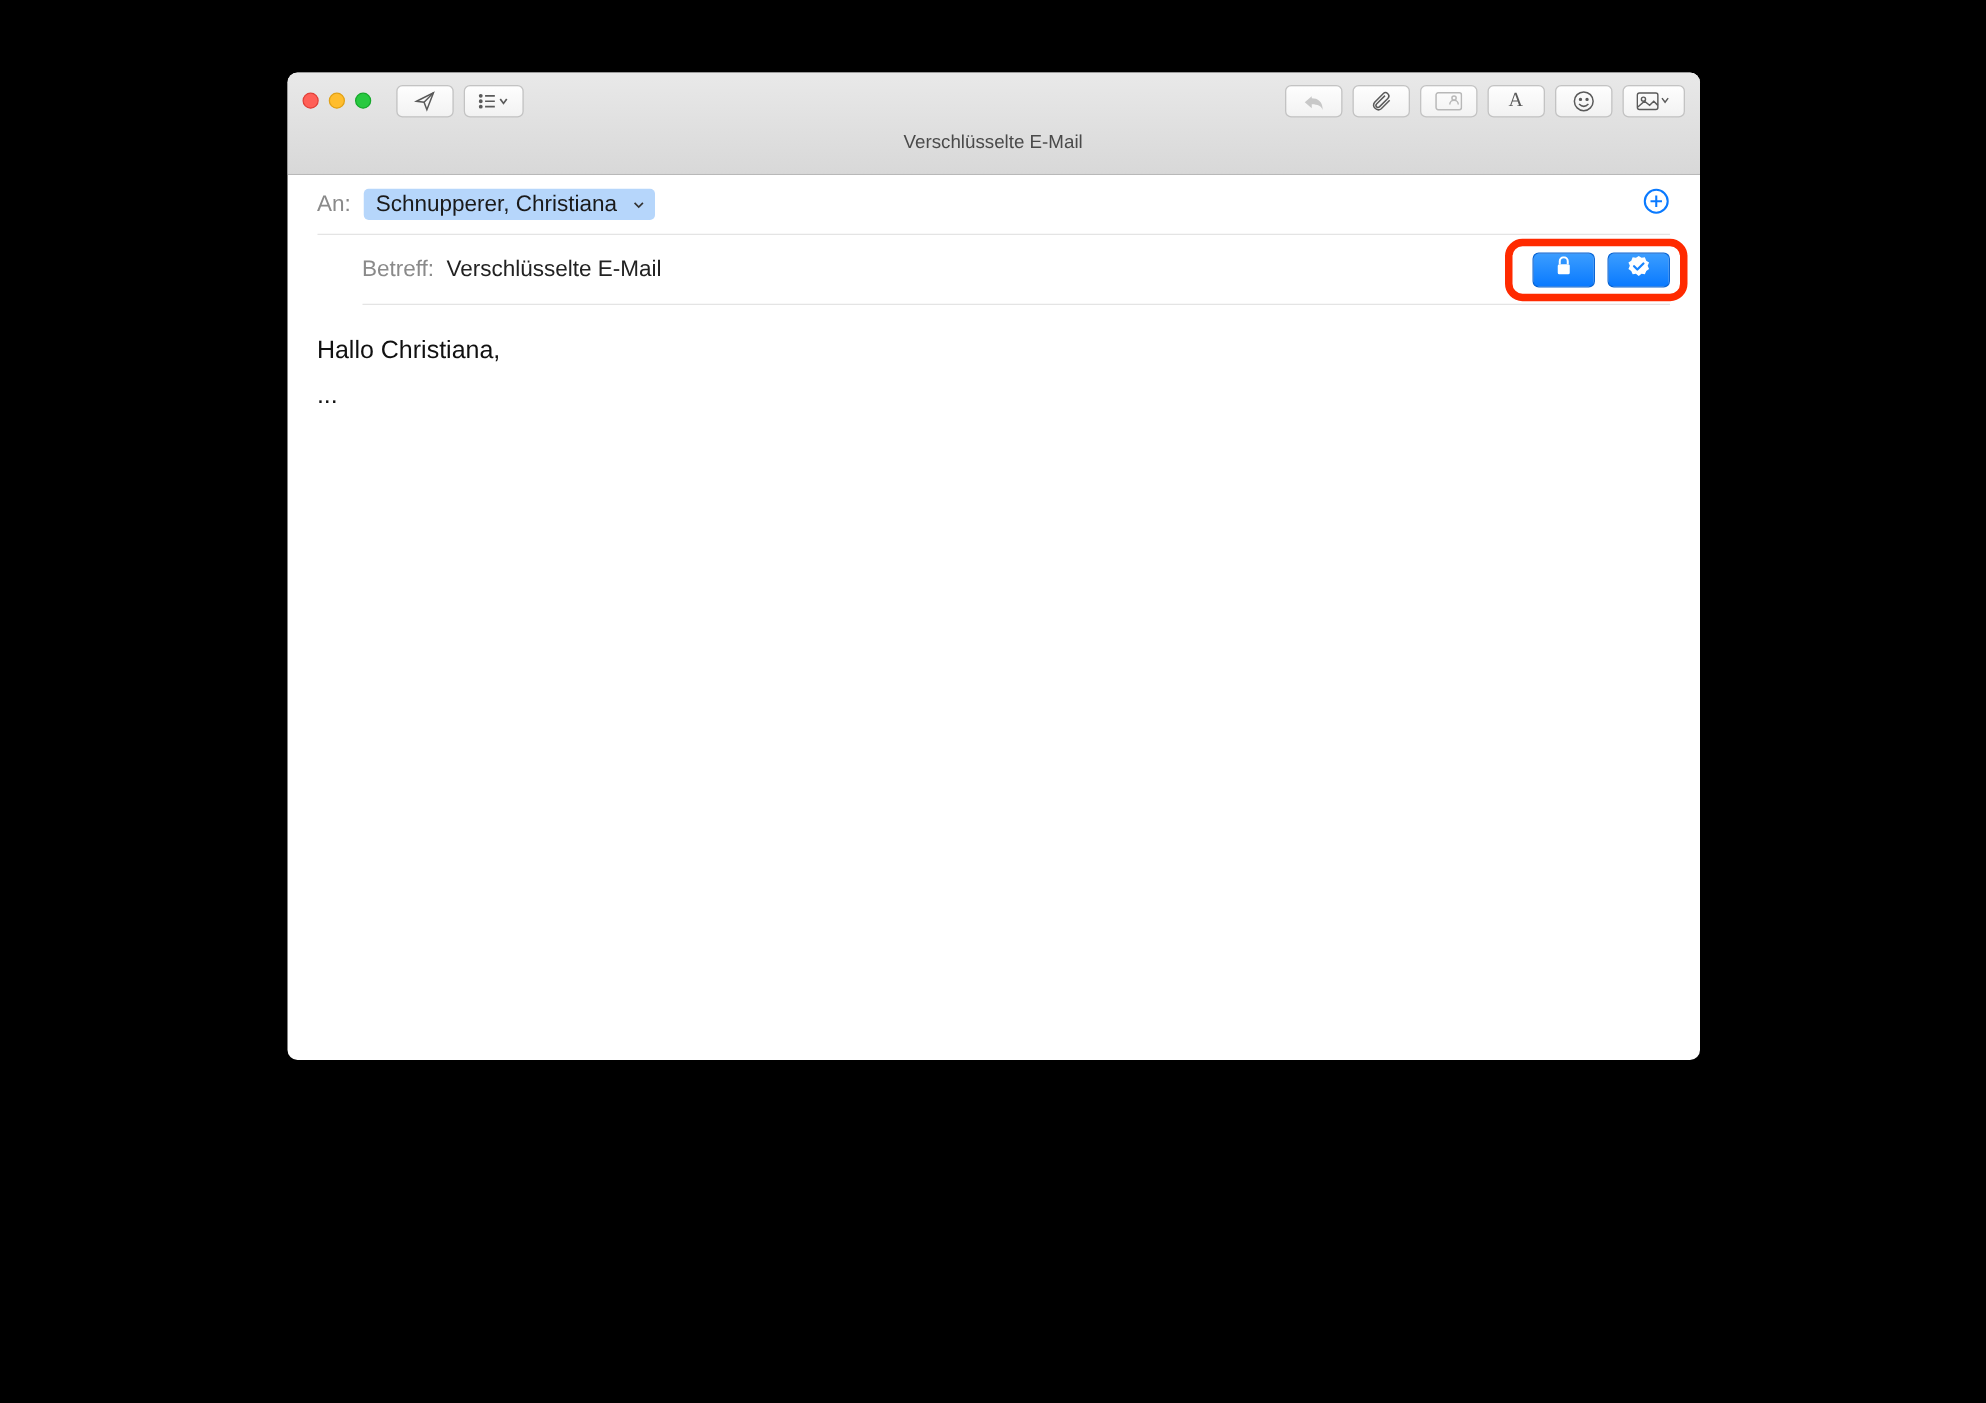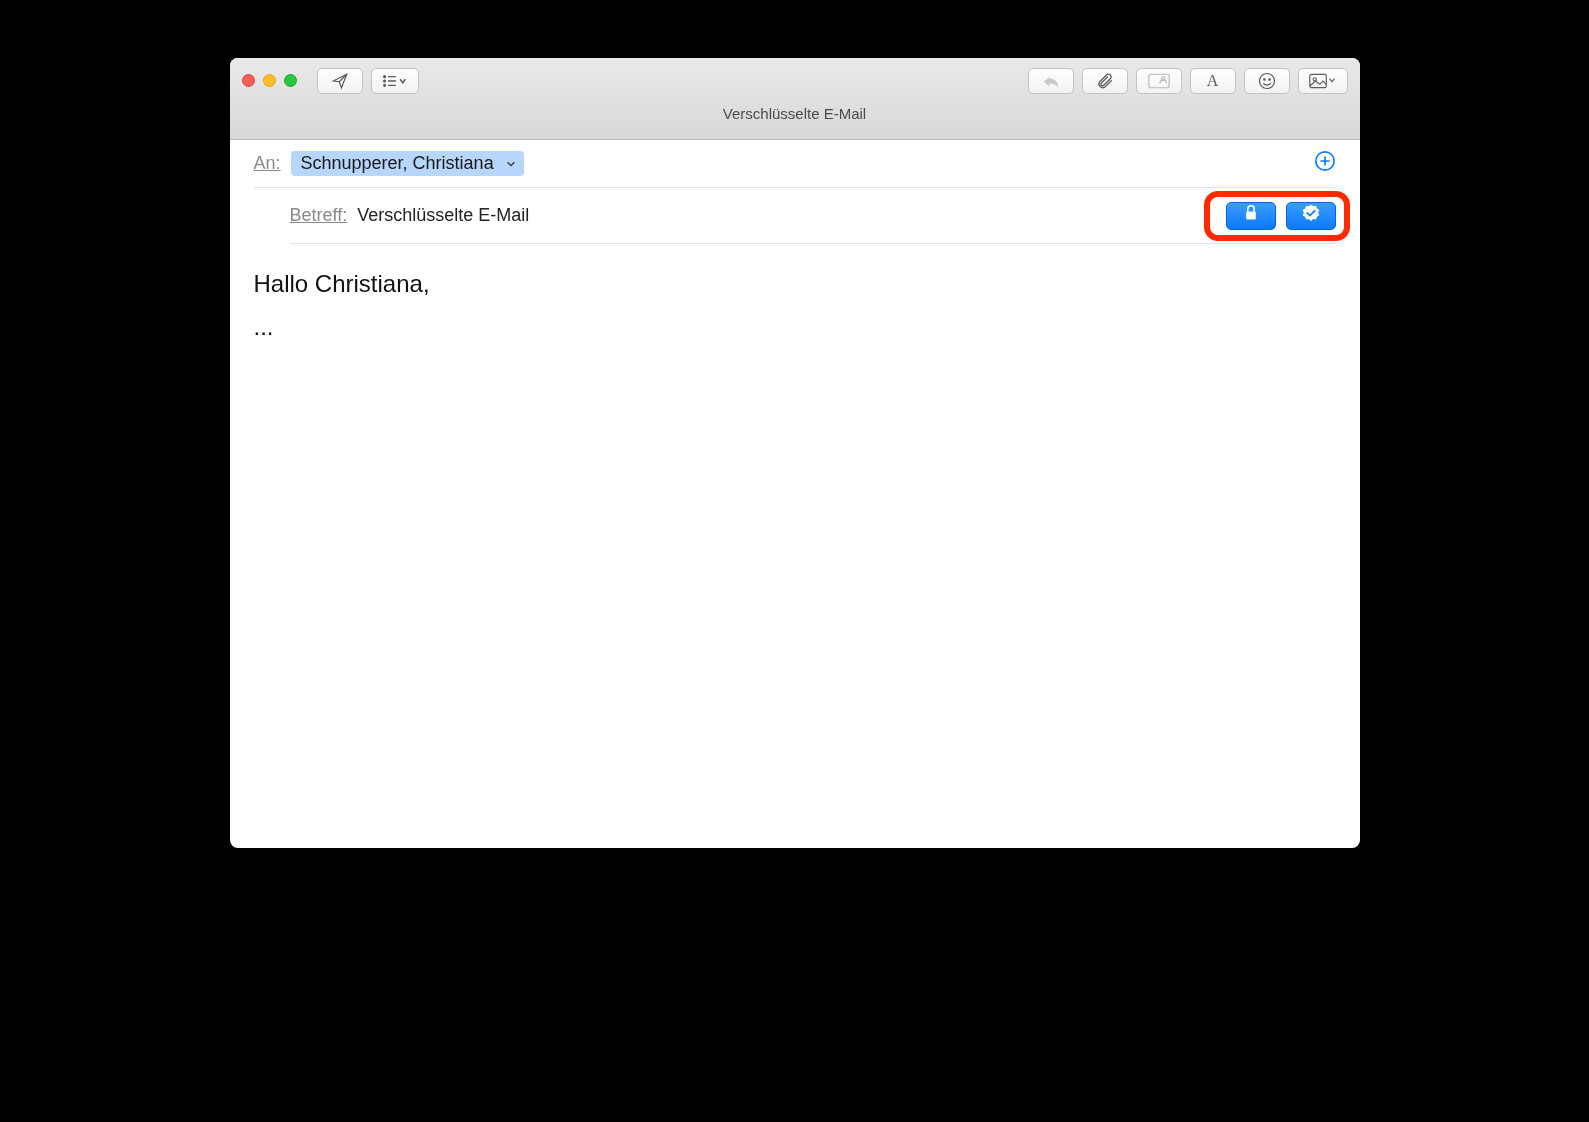--- a/index.html
+++ b/index.html
@@ -79,21 +79,20 @@
     display: flex;
     align-items: center;
     min-height: 48px;
     border-bottom: 1px solid #e4e4e4;
     font-size: 18px;
     position: relative;
   }
   .field-label {
     color: #8a8a8a;
     margin-right: 10px;
-    text-decoration: underline;
   }
   .recipient-chip {
     background: #b6d6fb;
     border-radius: 4px;
     padding: 2px 8px 2px 10px;
     display: inline-flex;
     align-items: flex-start;
     color: #1a1a1a;
     font-size: 18px;
     gap: 12px;
@@ -146,21 +145,21 @@
     border-radius: 5px;
     display: inline-flex;
     align-items: center;
     justify-content: center;
     color: #fff;
     cursor: pointer;
   }
   .body-area {
     flex: 1;
     padding: 18px 24px;
-    font-size: 24px;
+    font-size: 20px;
     color: #111;
     line-height: 1.8;
   }
 </style>
 </head>
 <body>
 
 <div class="window">
 
   <div class="titlebar">

